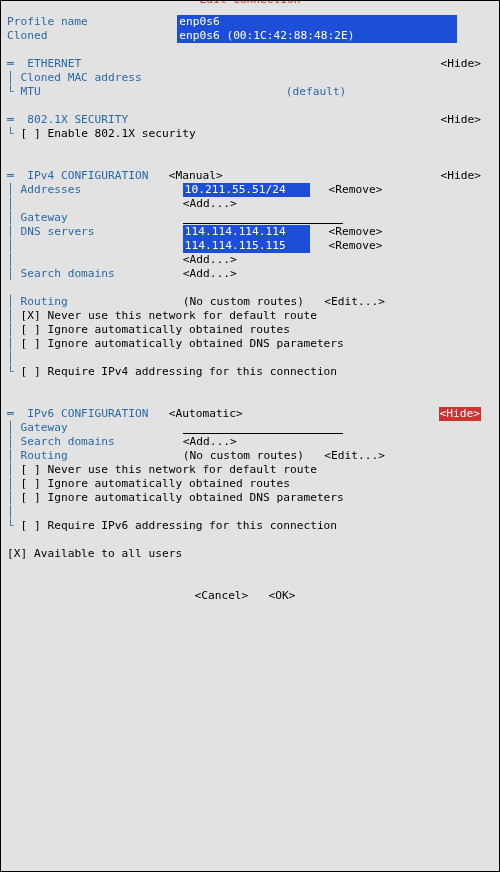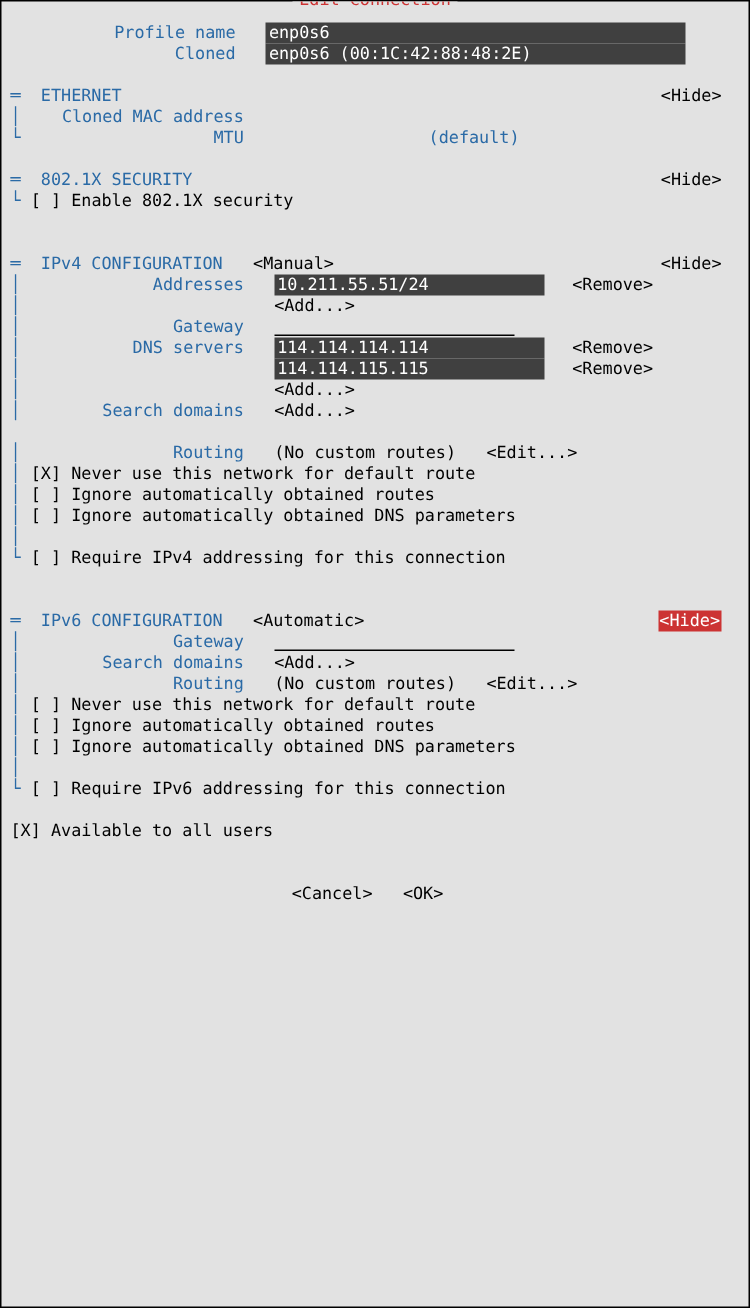--- a/index.html
+++ b/index.html
@@ -42,35 +42,34 @@
     left: 6px;
     right: 6px;
   }
 
   .row { height: 14px; white-space: nowrap; }
 
   
   .label-col {
     display: inline-block;
     width: 150px;
-    text-align: right;
     color: #2a6aa6;
     vertical-align: top;
   }
 
   .field {
     display: inline-block;
-    background: #404040;
+    background: #1d4ed8;
     color: #fff;
     vertical-align: top;
     padding: 0 2px;
     box-sizing: border-box;
   }
   .field.w-name { width: 280px; }
-  .field.w-addr { width: 180px; }
+  .field.w-addr { width: 127px; }
   .field.w-mtu  { width: 76px; }
 
   .mtu-default { color: #2a6aa6; }
 
   .plain { display:inline-block; vertical-align: top; }
   .plain-blue { color:#2a6aa6; display:inline-block; vertical-align: top; white-space:pre; }
 
   .section-head {
     color:#2a6aa6;
     display:inline-block;

